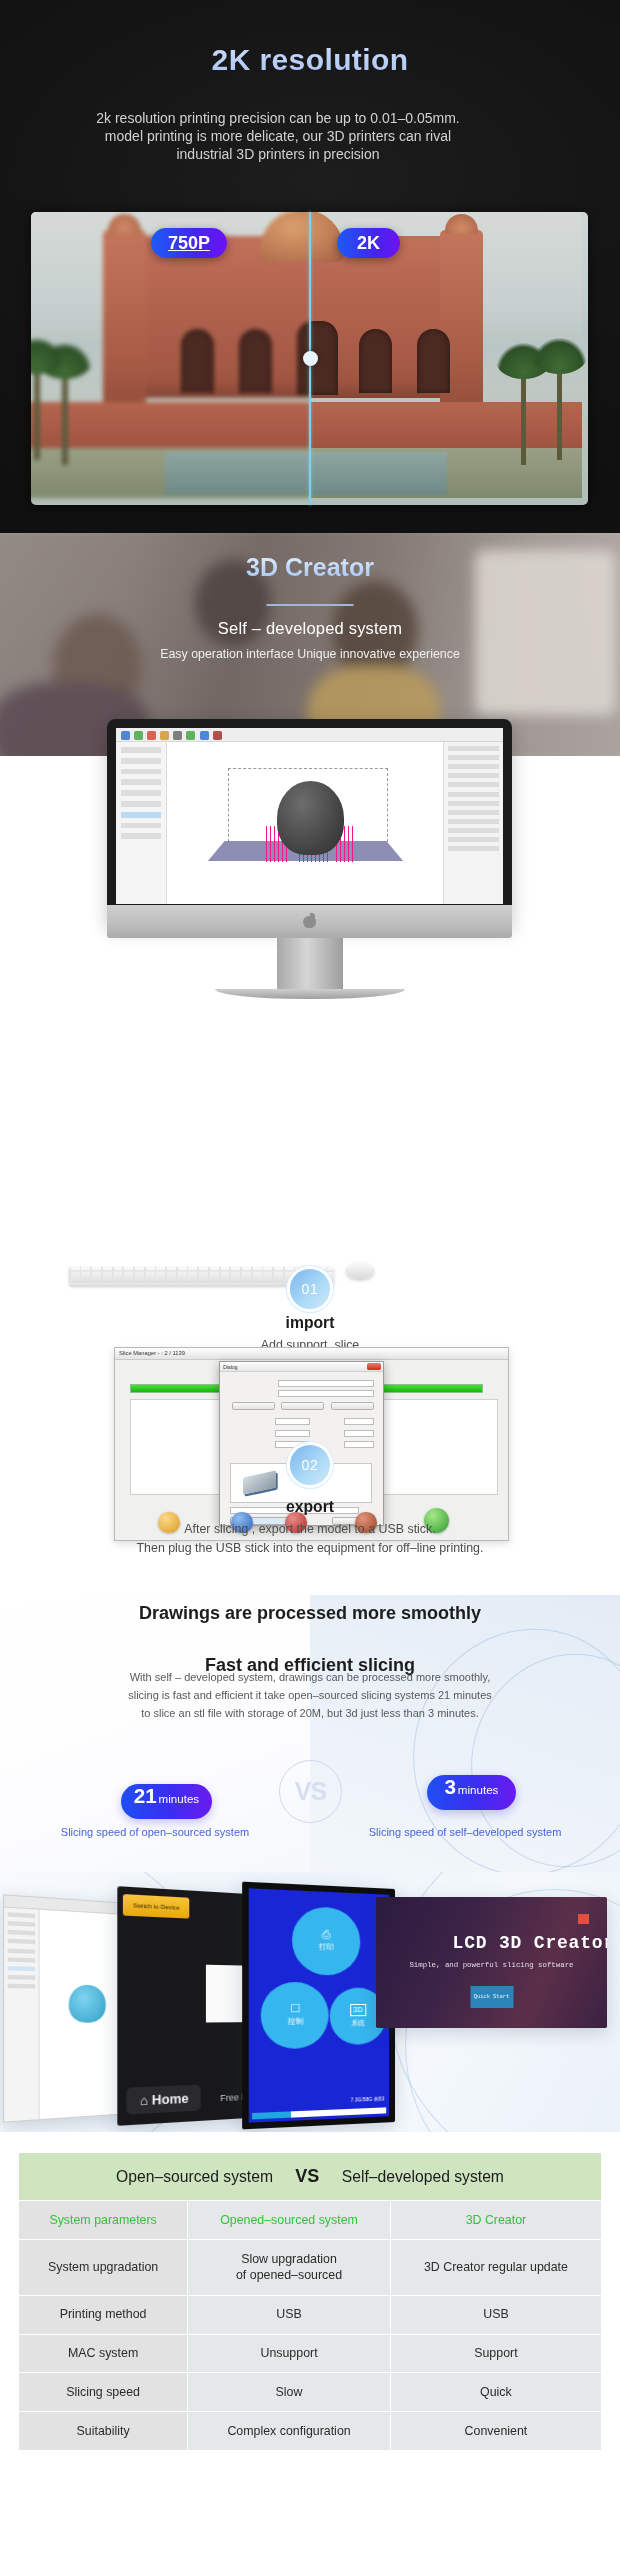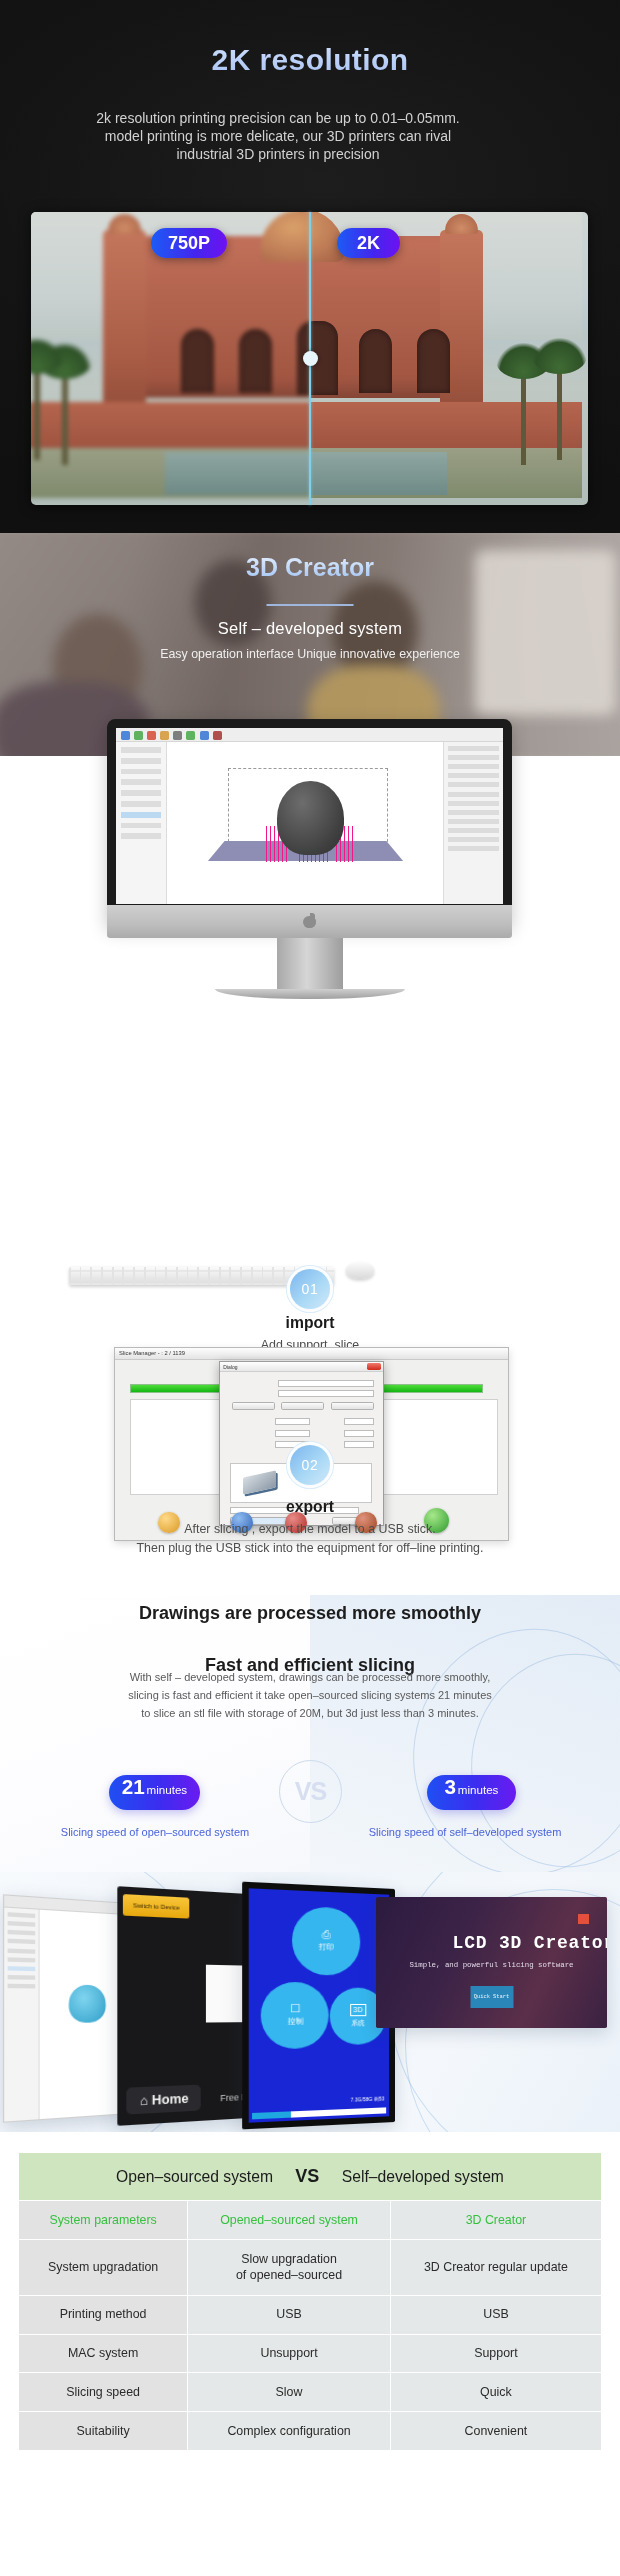--- a/index.html
+++ b/index.html
@@ -88,21 +88,21 @@
   }
   .palm .trunk{position:absolute;left:0;bottom:0;width:5.8px;height:99px;background:#5d5a3c;}
   .palm .fronds{position:absolute;left:-25px;bottom:86px;width:55px;height:36px;
     background:radial-gradient(ellipse at 50% 80%,#3f6b34 0%,#2e5127 60%,transparent 72%);border-radius:50%;}
   .badge {
     position:absolute; display:flex; align-items:center; justify-content:center;
     color:#ffffff; font-weight:600; border-radius:33px;
     background:linear-gradient(90deg,#1c5bf5 0%,#4326ee 58%,#6d12f0 100%);
     box-shadow:0 2.5px 8.3px rgba(0,0,0,.35);
   }
-  .badge-750 { left:151px; top:228px; width:76px; height:30px; font-size:18px; }
+  .badge-750 { left:151px; top:228px; width:76px; height:30px; font-size:18px;text-decoration:underline; }
   .badge-2k  { left:337px; top:228px; width:63px; height:30px; font-size:18px; }
   .split-line { position:absolute; left:309px; top:212px; width:1.7px; height:293px;
     background:#7fd0e8; box-shadow:0 0 3.3px rgba(127,208,232,.8); }
   .split-handle { position:absolute; left:303px; top:351px; width:15px; height:15px;
     border-radius:50%; background:#e8f6fb; box-shadow:0 0 5px rgba(0,0,0,.4); }
 
   
   .sec-creator { position:relative; width:620px; height:223px; overflow:hidden; }
   .sec-creator .bg {
     position:absolute; inset:0;
@@ -237,21 +237,21 @@
   .sec-speed .p { position:absolute; top:73px; left:0; width:620px; text-align:center;
     font-size:11px; line-height:18px; color:#595959; }
   .pill {
     position:absolute; top:180px; height:35px; border-radius:18px;
     background:linear-gradient(90deg,#1f4ff2 0%,#3b2df0 55%,#6a1bf0 100%);
     color:#fff; display:flex; align-items:baseline; justify-content:center; gap:1.7px;
     box-shadow:0 3.3px 10px rgba(50,40,210,.28);
   }
   .pill .big { font-size:20.7px; font-weight:700; }
   .pill .small { font-size:11.6px; font-weight:400; }
-  .pill-l { left:109px; width:91px; }
+  .pill-l { left:121px; width:91px;margin-top:9px; }
   .pill-r { left:427px; width:89px; }
   .vs-circle { position:absolute; left:279px; top:165px; width:63px; height:63px;
     border-radius:50%; border:0.8px solid #cdd9ec; display:flex; align-items:center; justify-content:center;
     font-size:25px; font-weight:700; color:#d6def0; letter-spacing:-0.8px; }
   .cap { position:absolute; top:231px; font-size:11px; color:#4a63d8; text-align:center; }
   .cap-l { left:0; width:310px; }
   .cap-r { left:310px; width:310px; }
 
   
   .sec-devices { position:relative; width:620px; height:260px; overflow:hidden;

